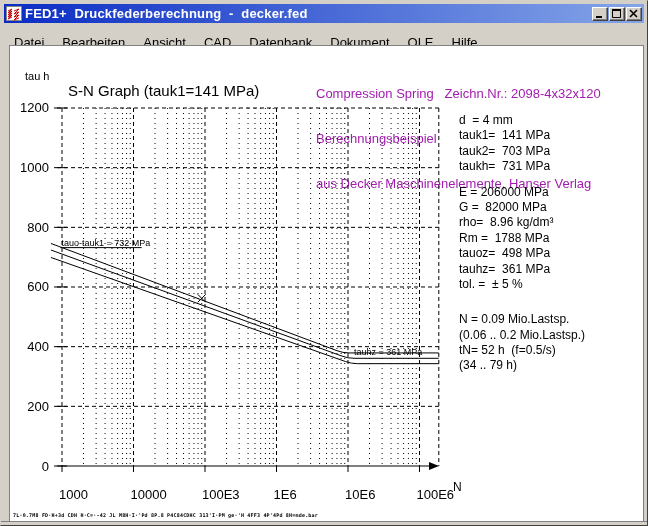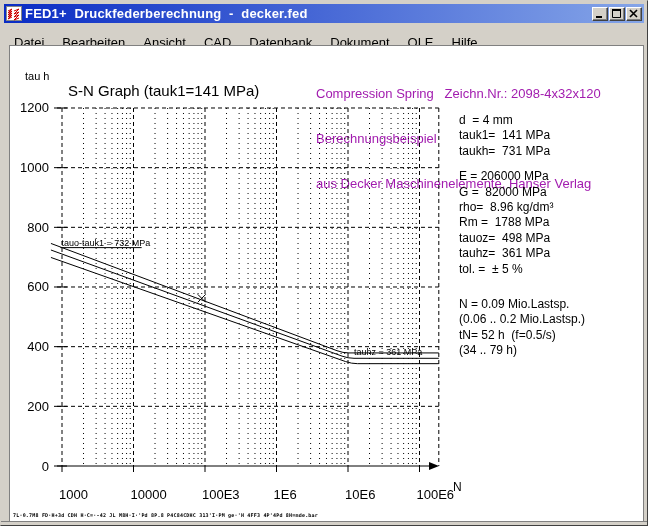--- a/index.html
+++ b/index.html
@@ -94,20 +94,21 @@
 
   <div class="header-block">
     <div>Compression Spring   Zeichn.Nr.: 2098-4x32x120</div>
     <div>Berechnungsbeispiel</div>
     <div>aus Decker Maschinenelemente, Hanser Verlag</div>
   </div>
 
   <div class="params-block" id="params">
       <div class="param-line">d  = 4 mm</div>
       <div class="param-line">tauk1=  141 MPa</div>
+      <div class="param-line">tauk2=  703 MPa</div>
       <div class="param-line">taukh=  731 MPa</div>
       <div class="param-line"></div>
       <div class="param-line">E = 206000 MPa</div>
       <div class="param-line">G =  82000 MPa</div>
       <div class="param-line">rho=  8.96 kg/dm³</div>
       <div class="param-line">Rm =  1788 MPa</div>
       <div class="param-line">tauoz=  498 MPa</div>
       <div class="param-line">tauhz=  361 MPa</div>
       <div class="param-line">tol. =  ± 5 %</div>
       <div class="param-line"></div>

